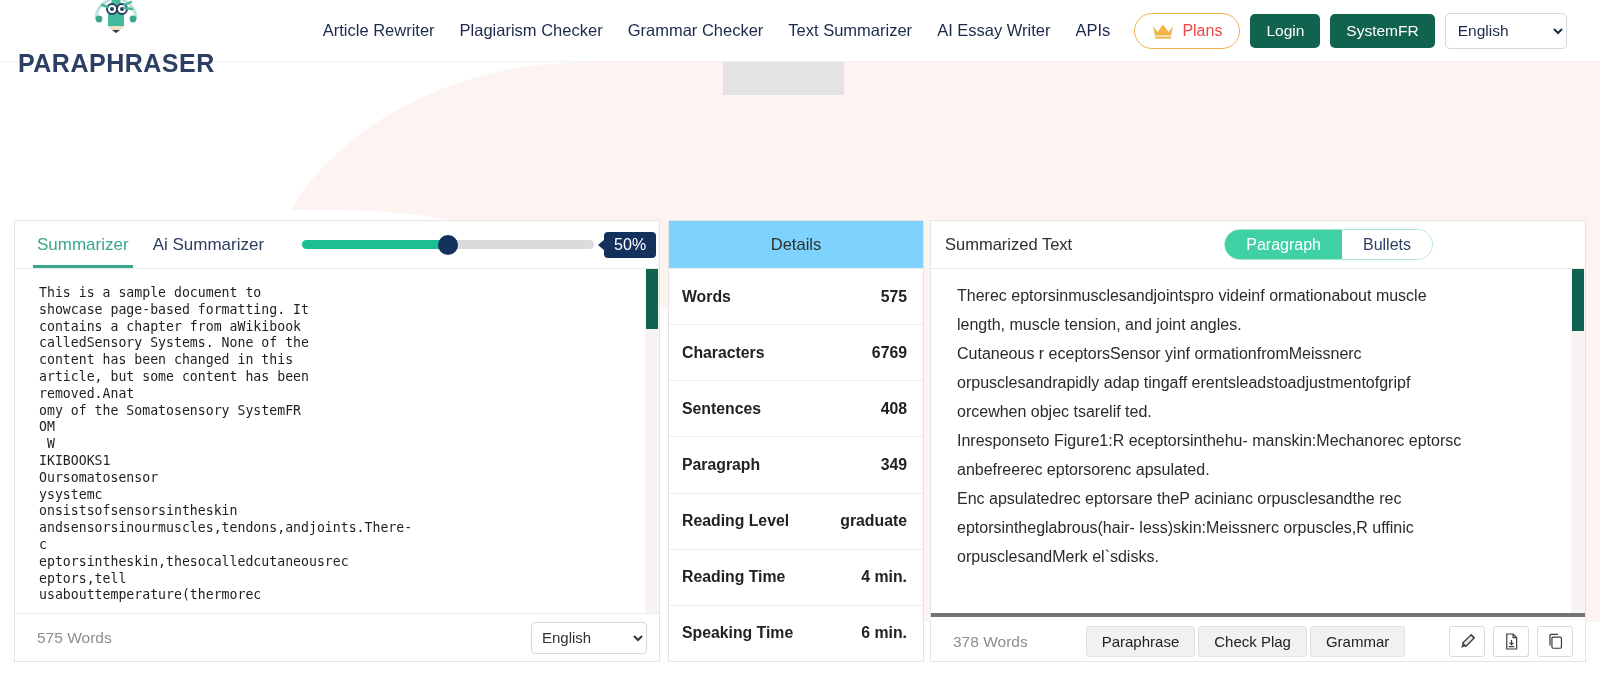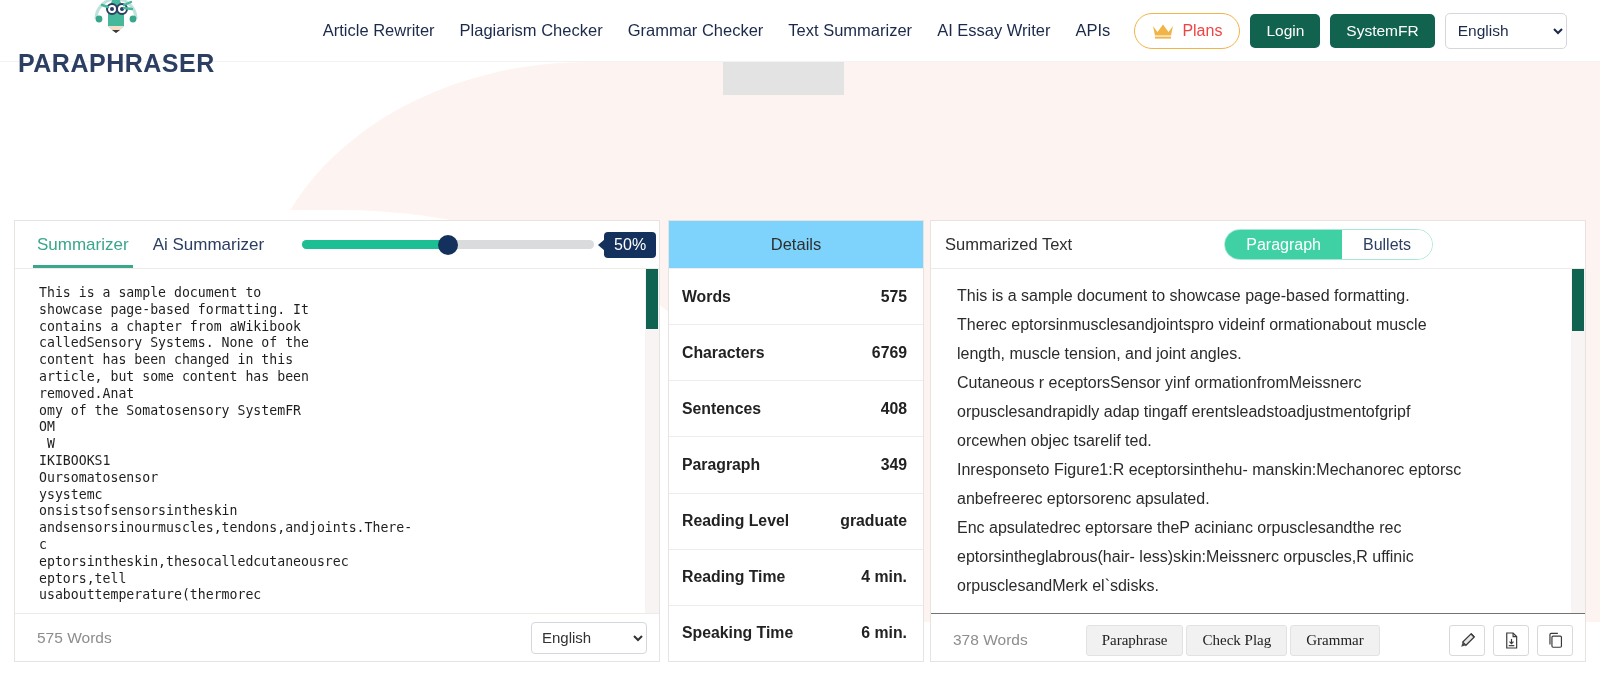--- a/index.html
+++ b/index.html
@@ -218,27 +218,27 @@
   .out-text {
     position: absolute; inset: 0;
     padding: 12px 26px 4px 26px;
     font-size: 16px; line-height: 29px; color: #2b2b2b;
     overflow: hidden;
   }
   .out-text p { margin: 0; }
 
   .right-footer {
     height: 48px; display: flex; align-items: center;
-    border-top: 1px solid #737373;
+    border-top: 4px solid #737373;
     padding: 5px 12px 0 22px; gap: 3px;
   }
   .act-btn {
     height: 31px; padding: 0 15px;
     background: #f1f1f1; border: 1px solid #e2e2e2; border-radius: 3px;
-    font-size: 15px; color: #222; font-family: Liberation Serif, serif; cursor: pointer;
+    font-size: 15px; color: #222; font-family: Liberation Sans, sans-serif; cursor: pointer;
     white-space: nowrap;
   }
   .icon-group { margin-left: auto; display: flex; gap: 8px; }
   .icon-btn {
     width: 36px; height: 31px;
     background: #fff; border: 1px solid #d9d9d9; border-radius: 3px;
     display: flex; align-items: center; justify-content: center;
     cursor: pointer;
   }
   .footer-gap { width: 52px; }
@@ -384,21 +384,20 @@
     <div class="right-head">
       <span class="right-title">Summarized Text</span>
       <div class="seg">
         <button class="seg-btn active">Paragraph</button>
         <button class="seg-btn">Bullets</button>
       </div>
     </div>
 
     <div class="right-body">
       <div class="out-text">
-        <p>This is a sample document to showcase page-based formatting.</p>
         <p>Therec eptorsinmusclesandjointspro videinf ormationabout muscle</p>
         <p>length, muscle tension, and joint angles.</p>
         <p>Cutaneous r eceptorsSensor yinf ormationfromMeissnerc</p>
         <p>orpusclesandrapidly adap tingaff erentsleadstoadjustmentofgripf</p>
         <p>orcewhen objec tsarelif ted.</p>
         <p>Inresponseto Figure1:R eceptorsinthehu- manskin:Mechanorec eptorsc</p>
         <p>anbefreerec eptorsorenc apsulated.</p>
         <p>Enc apsulatedrec eptorsare theP acinianc orpusclesandthe rec</p>
         <p>eptorsintheglabrous(hair- less)skin:Meissnerc orpuscles,R uffinic</p>
         <p>orpusclesandMerk el`sdisks.</p>

